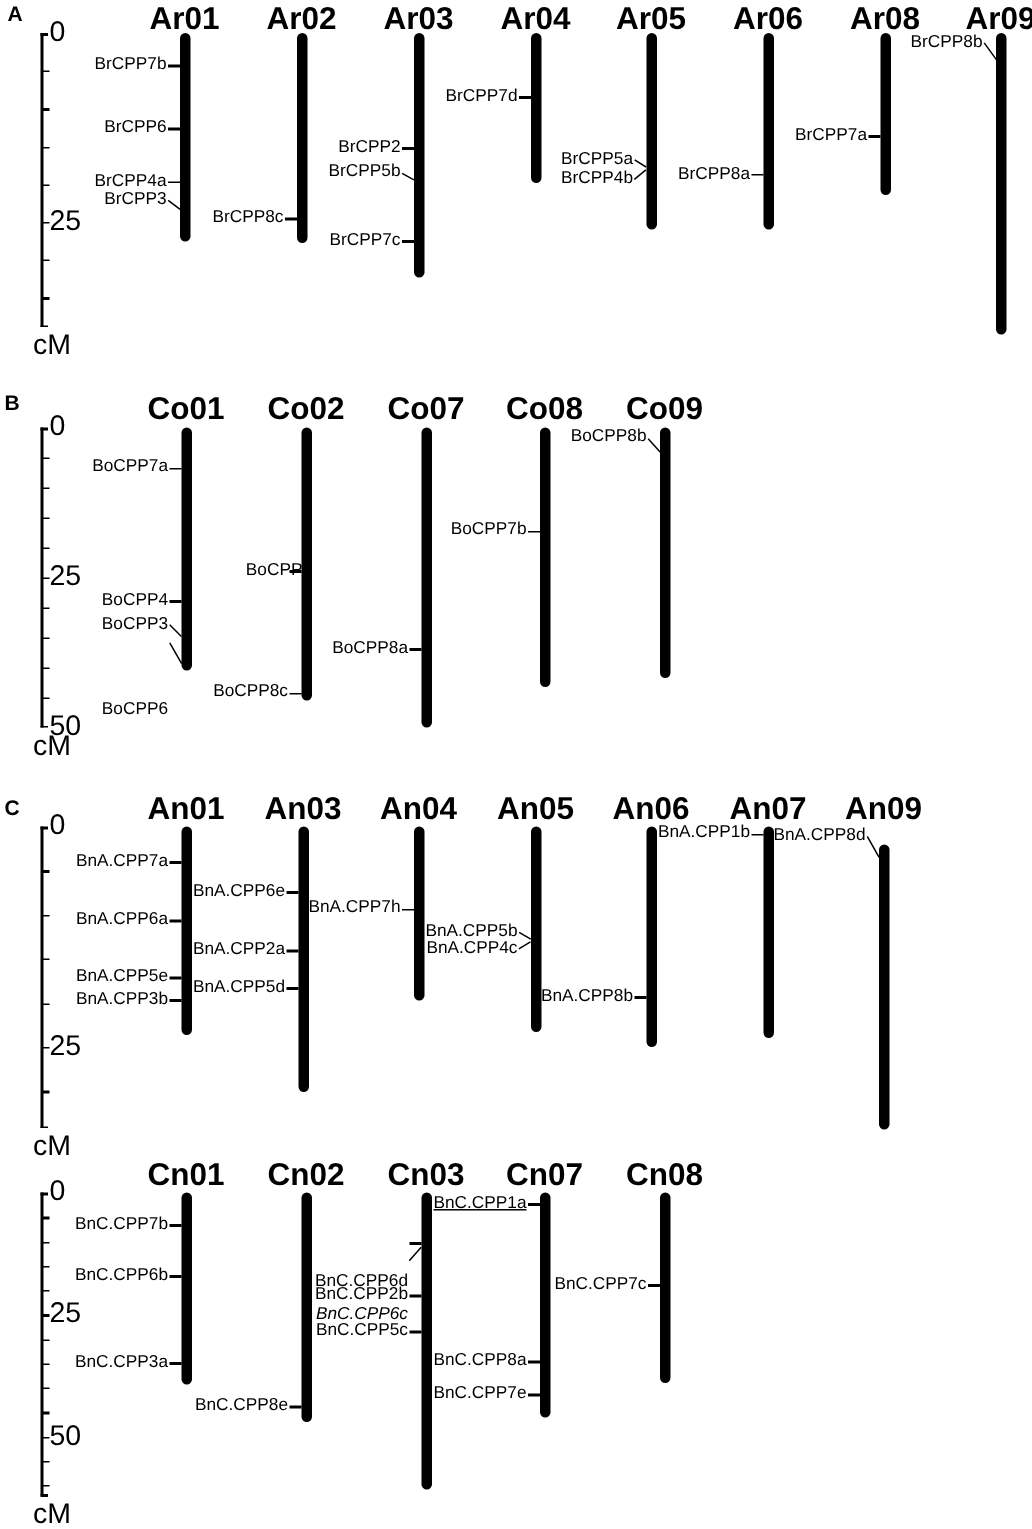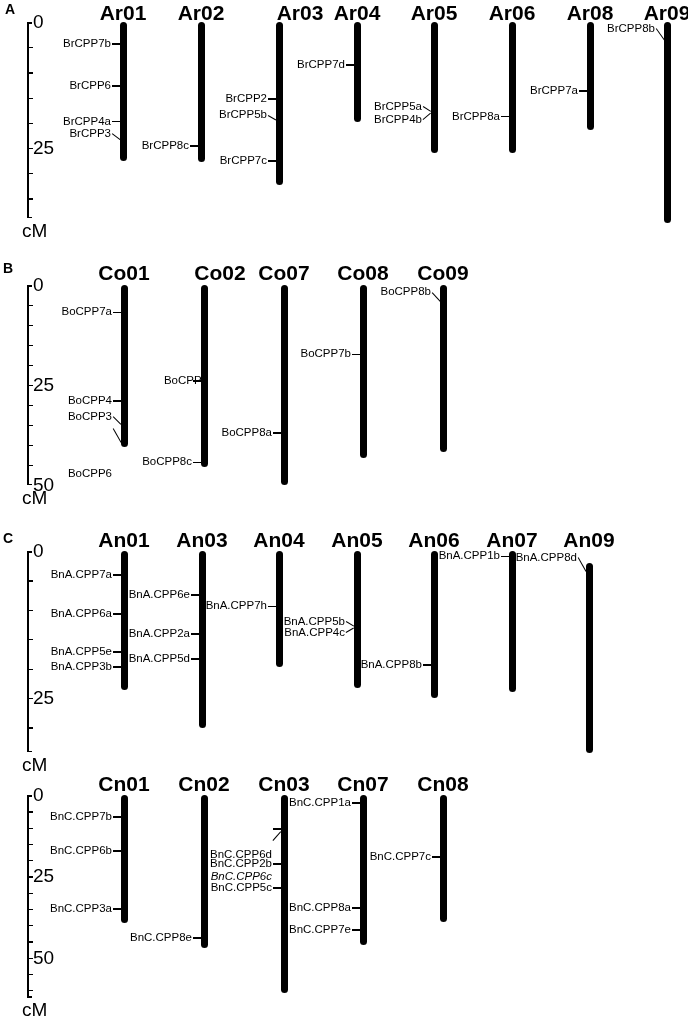--- a/index.html
+++ b/index.html
@@ -43,21 +43,21 @@
     <div class="gene-label" style="right: 577px; top: 86.008px;">BrCPP6</div>
     <div class="connector" style="left: 112px; top: 85.308px; width: 8px; transform: rotate(0rad);"></div>
     <div class="gene-label" style="right: 577px; top: 121.792px;">BrCPP4a</div>
     <div class="connector" style="left: 112px; top: 121.092px; width: 8px; transform: rotate(0rad);"></div>
     <div class="gene-label" style="right: 577px; top: 133.888px;">BrCPP3</div>
     <div class="connector" style="left: 112px; top: 133.188px; width: 10.0289px; transform: rotate(0.64733rad);"></div>
     <div class="chr-title" style="left: 201px; top: 1px;">Ar02</div>
     <div class="chr-bar" style="left: 197.5px; top: 22px; height: 140.112px;"></div>
     <div class="gene-label" style="right: 499px; top: 145.984px;">BrCPP8c</div>
     <div class="connector" style="left: 190px; top: 145.284px; width: 8px; transform: rotate(0rad);"></div>
-    <div class="chr-title" style="left: 279px; top: 1px; margin-left: 21px;">Ar03</div>
+    <div class="chr-title" style="left: 279px; top: 1px;">Ar03</div>
     <div class="chr-bar" style="left: 275.5px; top: 22px; height: 162.792px;"></div>
     <div class="gene-label" style="right: 421px; top: 99.112px;">BrCPP2</div>
     <div class="connector" style="left: 268px; top: 98.412px; width: 8px; transform: rotate(0rad);"></div>
     <div class="gene-label" style="right: 421px; top: 115.24px;">BrCPP5b</div>
     <div class="connector" style="left: 268px; top: 114.54px; width: 9.19648px; transform: rotate(0.515801rad);"></div>
     <div class="gene-label" style="right: 421px; top: 161.104px;">BrCPP7c</div>
     <div class="connector" style="left: 268px; top: 160.404px; width: 8px; transform: rotate(0rad);"></div>
     <div class="chr-title" style="left: 357px; top: 1px;">Ar04</div>
     <div class="chr-bar" style="left: 353.5px; top: 22px; height: 99.792px;"></div>
     <div class="gene-label" style="right: 343px; top: 64.84px;">BrCPP7d</div>
@@ -100,21 +100,21 @@
     <div class="chr-title" style="left: 124px; top: 261px;">Co01</div>
     <div class="chr-bar" style="left: 120.5px; top: 285px; height: 162px;"></div>
     <div class="gene-label" style="right: 576px; top: 312.2px;">BoCPP7a</div>
     <div class="connector" style="left: 113px; top: 311.5px; width: 8px; transform: rotate(0rad);"></div>
     <div class="gene-label" style="right: 576px; top: 401px;">BoCPP4</div>
     <div class="connector" style="left: 113px; top: 400.3px; width: 8px; transform: rotate(0rad);"></div>
     <div class="gene-label" style="right: 576px; top: 417px;">BoCPP3</div>
     <div class="connector" style="left: 113px; top: 416.3px; width: 11.3137px; transform: rotate(0.785398rad);"></div>
     <div class="gene-label" style="right: 576px; top: 428.2px; margin-top: 46px;">BoCPP6</div>
     <div class="connector" style="left: 113px; top: 427.5px; width: 16.1245px; transform: rotate(1.05165rad);"></div>
-    <div class="chr-title" style="left: 204px; top: 261px; margin-left: 16px;">Co02</div>
+    <div class="chr-title" style="left: 204px; top: 261px;">Co02</div>
     <div class="chr-bar" style="left: 200.5px; top: 285px; height: 182px;"></div>
     <div class="gene-label" style="right: 480px; top: 381px;">BoCPP1</div>
     <div class="connector" style="left: 193px; top: 380.3px; width: 8px; transform: rotate(0rad);"></div>
     <div class="gene-label" style="right: 496px; top: 462.2px;">BoCPP8c</div>
     <div class="connector" style="left: 193px; top: 461.5px; width: 8px; transform: rotate(0rad);"></div>
     <div class="chr-title" style="left: 284px; top: 261px;">Co07</div>
     <div class="chr-bar" style="left: 280.5px; top: 285px; height: 200px;"></div>
     <div class="gene-label" style="right: 416px; top: 433px;">BoCPP8a</div>
     <div class="connector" style="left: 273px; top: 432.3px; width: 8px; transform: rotate(0rad);"></div>
     <div class="chr-title" style="left: 363px; top: 261px;">Co08</div>
@@ -214,21 +214,21 @@
     <div class="gene-label" style="right: 416px; top: 829.125px; margin-top: 26px;">BnC.CPP6d</div>
     <div class="connector" style="left: 273px; top: 828.425px; width: 8px; transform: rotate(0rad);"></div>
     <div class="gene-label" style="right: 416px; top: 877px; font-style: italic;">BnC.CPP6c</div>
     <div class="connector" style="left: 273px; top: 840.45px; width: 12.1165px; transform: rotate(-0.849637rad);"></div>
     <div class="gene-label" style="right: 416px; top: 863.9px;">BnC.CPP2b</div>
     <div class="connector" style="left: 273px; top: 863.2px; width: 8px; transform: rotate(0rad);"></div>
     <div class="gene-label" style="right: 416px; top: 887.95px;">BnC.CPP5c</div>
     <div class="connector" style="left: 273px; top: 887.25px; width: 8px; transform: rotate(0rad);"></div>
     <div class="chr-title" style="left: 363px; top: 772px;">Cn07</div>
     <div class="chr-bar" style="left: 359.5px; top: 795px; height: 150.15px;"></div>
-    <div class="gene-label" style="right: 337px; top: 803.125px;">BnC.CPP1a</div>
+    <div class="gene-label" style="right: 337px; top: 803.125px; text-decoration: underline;">BnC.CPP1a</div>
     <div class="connector" style="left: 352px; top: 802.425px; width: 8px; transform: rotate(0rad);"></div>
     <div class="gene-label" style="right: 337px; top: 908.1px; padding-left: 38px;">BnC.CPP8a</div>
     <div class="connector" style="left: 352px; top: 907.4px; width: 8px; transform: rotate(0rad);"></div>
     <div class="gene-label" style="right: 337px; top: 929.875px;">BnC.CPP7e</div>
     <div class="connector" style="left: 352px; top: 929.175px; width: 8px; transform: rotate(0rad);"></div>
     <div class="chr-title" style="left: 443px; top: 772px;">Cn08</div>
     <div class="chr-bar" style="left: 439.5px; top: 795px; height: 127.075px;"></div>
     <div class="gene-label" style="right: 257px; top: 857.075px;">BnC.CPP7c</div>
     <div class="connector" style="left: 432px; top: 856.375px; width: 8px; transform: rotate(0rad);"></div>
   </div>

